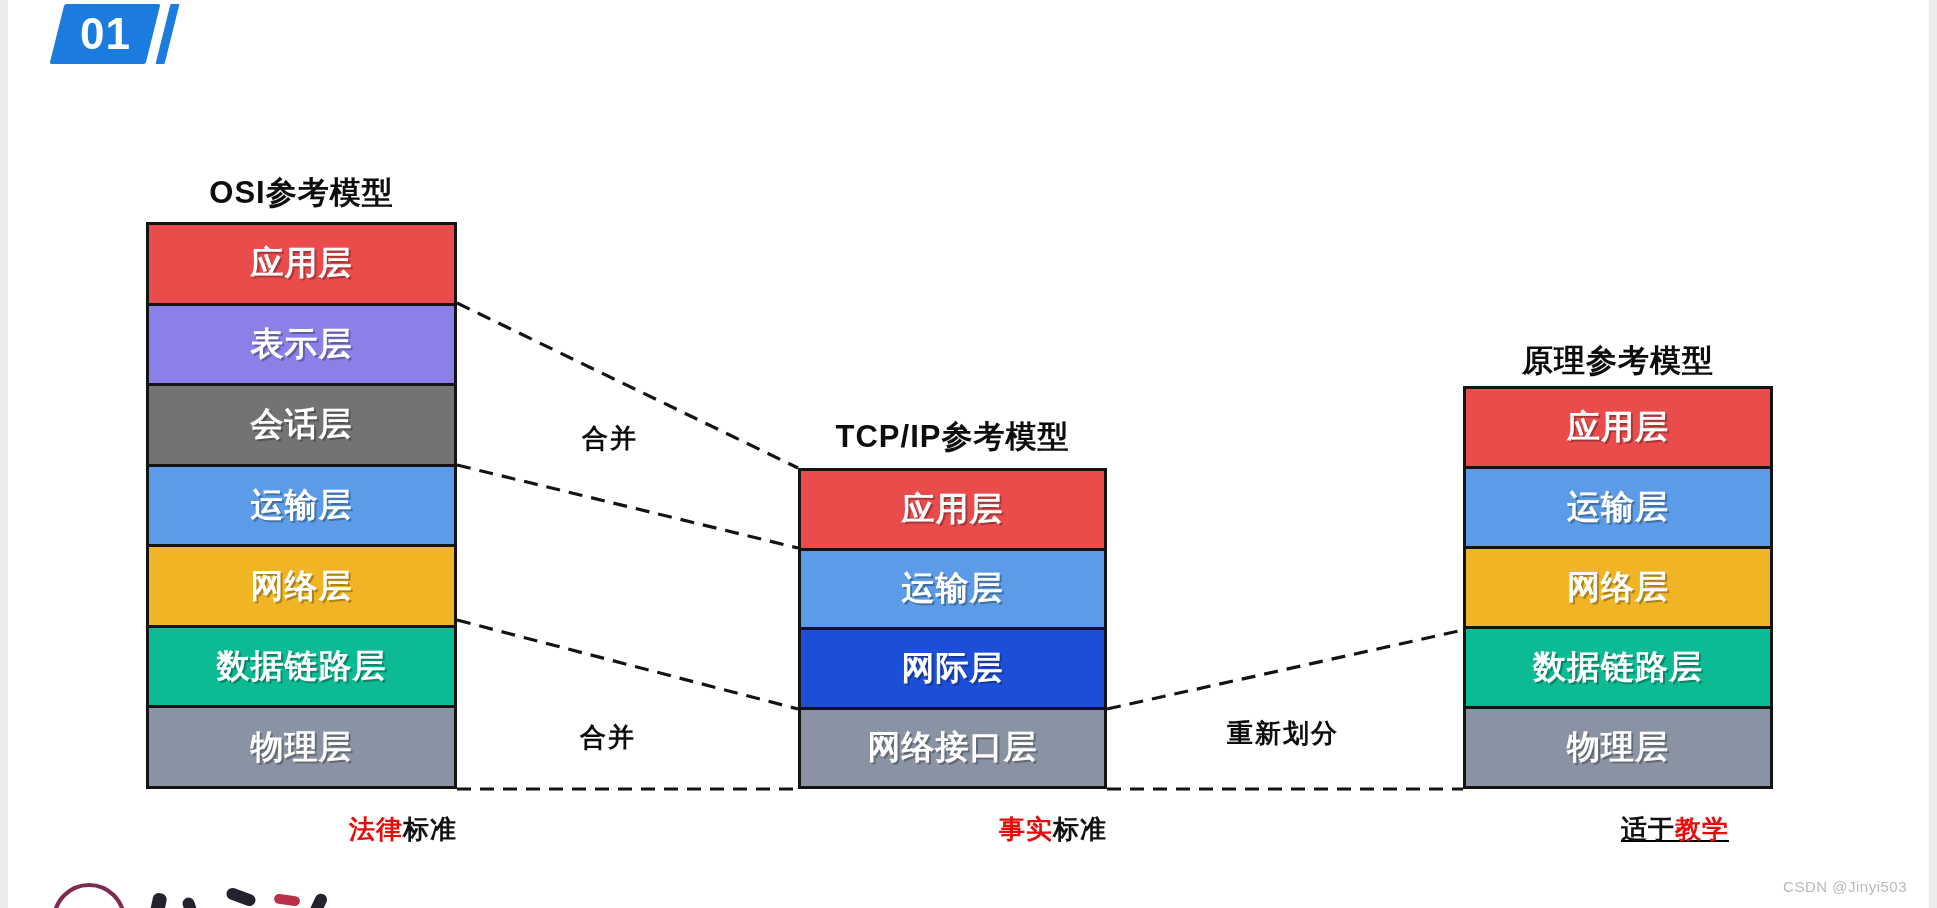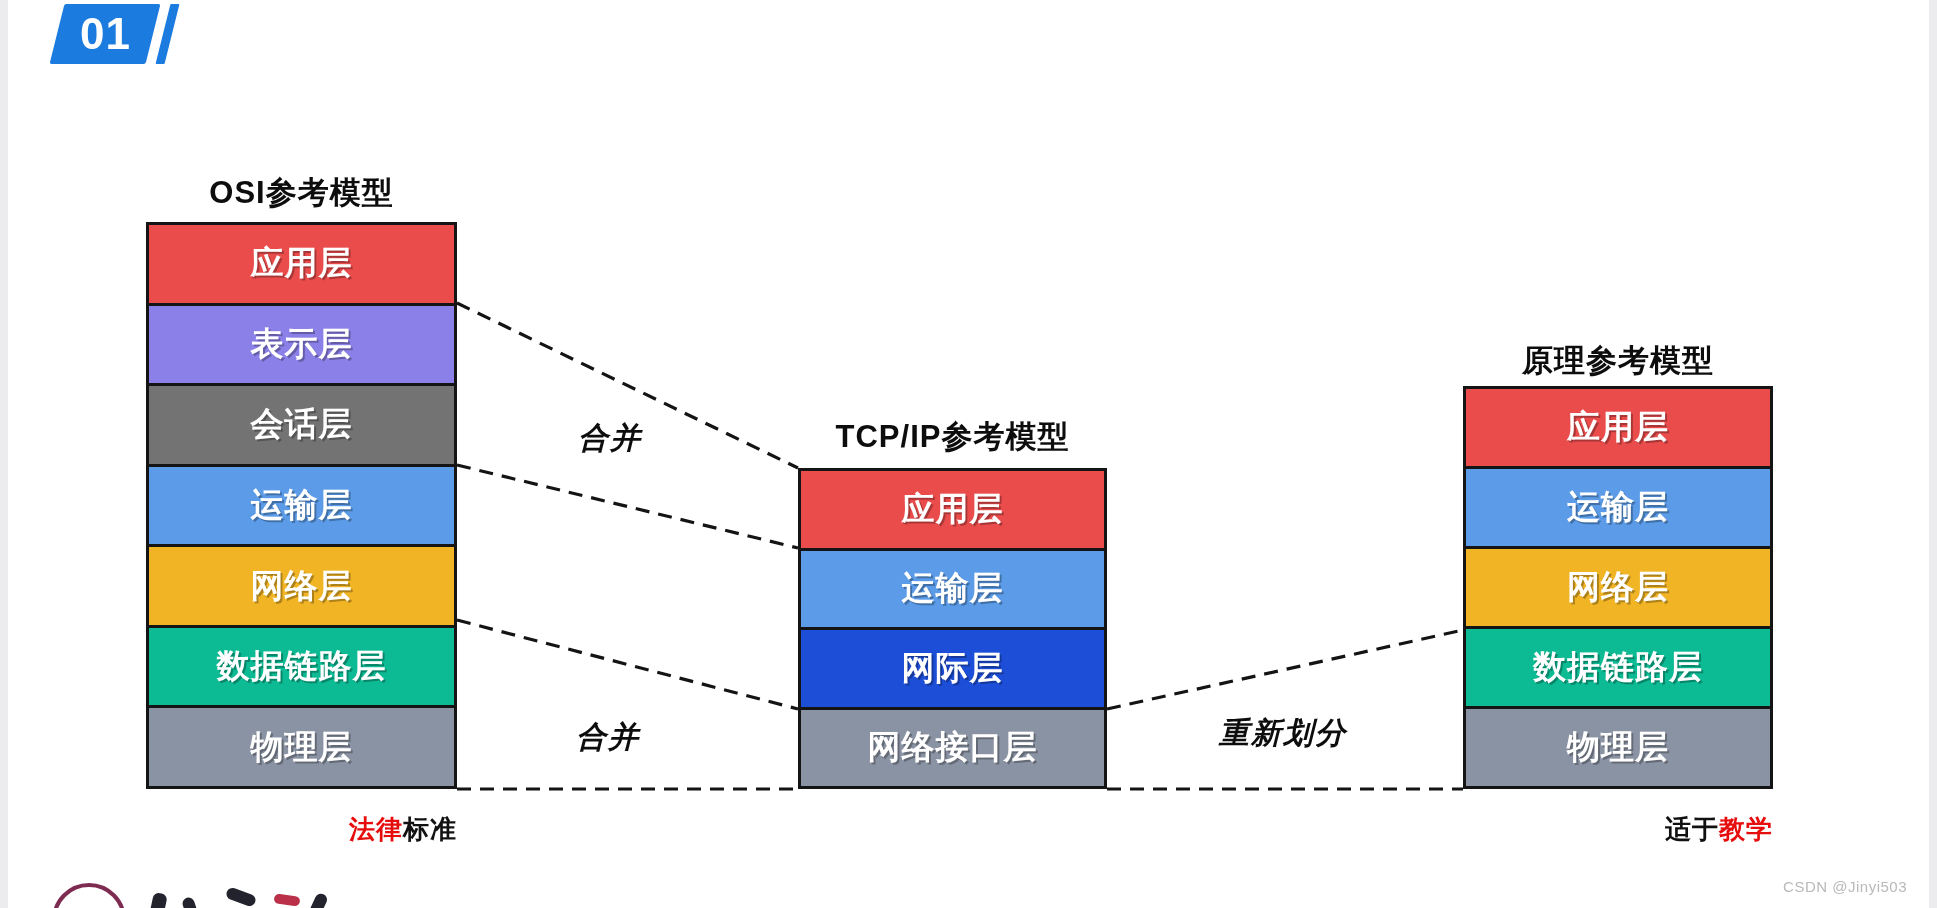--- a/index.html
+++ b/index.html
@@ -59,27 +59,26 @@
   #title-osi   {left:146px;width:311px;top:172px;}
   #title-tcpip {left:798px;width:309px;top:416px;}
   #title-princ {left:1463px;width:310px;top:340px;}
 
   .caption{
     position:absolute;text-align:right;
     font-size:26px;font-weight:bold;letter-spacing:1px;
   }
   #caption-osi   {left:146px;width:311px;top:812px;}
   #caption-tcpip {left:798px;width:309px;top:812px;}
-  #caption-princ {left:1463px;width:310px;top:812px;}
+  #caption-princ {left:1419px;width:310px;top:812px;text-decoration:underline;}
 
   .connector-label{
     position:absolute;transform:translate(-50%,-50%);
-    font-size:30px;font-weight:bold;color:#0d0d0d;letter-spacing:2px;
+    font-size:26px;font-weight:bold;color:#0d0d0d;letter-spacing:2px;
     white-space:nowrap;
-    font-style:italic;
   }
   #conn-label-0{left:610px;top:438px;}
   #conn-label-1{left:608px;top:737px;}
   #conn-label-2{left:1283px;top:733px;}
 
   .connector-svg{position:absolute;left:0;top:0;pointer-events:none;}
 
   .watermark{
     position:absolute;right:30px;top:878px;
     font-size:15px;color:#b9b9b9;letter-spacing:0.5px;
@@ -179,20 +178,21 @@
       <div class="layer" style="background: rgb(138, 147, 163);">
         <span>物理层</span>
       </div>
     </div>
 
   <div class="connector-label" id="conn-label-0">合并</div>
   <div class="connector-label" id="conn-label-1">合并</div>
   <div class="connector-label" id="conn-label-2">重新划分</div>
 
   <div class="caption" id="caption-osi"><span style="color: rgb(230, 13, 13);">法律</span><span style="color: rgb(17, 17, 17);">标准</span></div>
+  <div class="caption" id="caption-tcpip"><span style="color: rgb(230, 13, 13);">事实</span><span style="color: rgb(17, 17, 17);">标准</span></div>
   <div class="caption" id="caption-princ"><span style="color: rgb(17, 17, 17);">适于</span><span style="color: rgb(230, 13, 13);">教学</span></div>
 
   <div class="logo-cut">
     <div class="logo-circle"></div>
     <div class="logo-stroke ls1"></div>
     <div class="logo-stroke ls2"></div>
     <div class="logo-stroke ls3"></div>
     <div class="logo-stroke ls4"></div>
     <div class="logo-stroke ls5"></div>
   </div>

